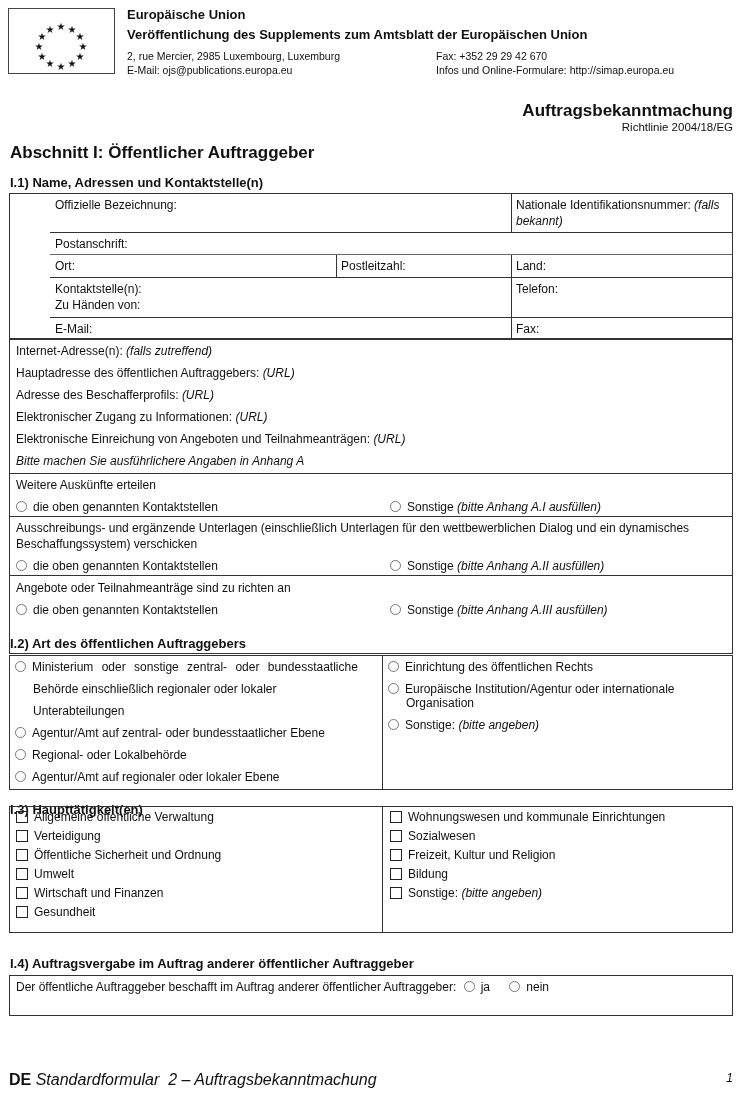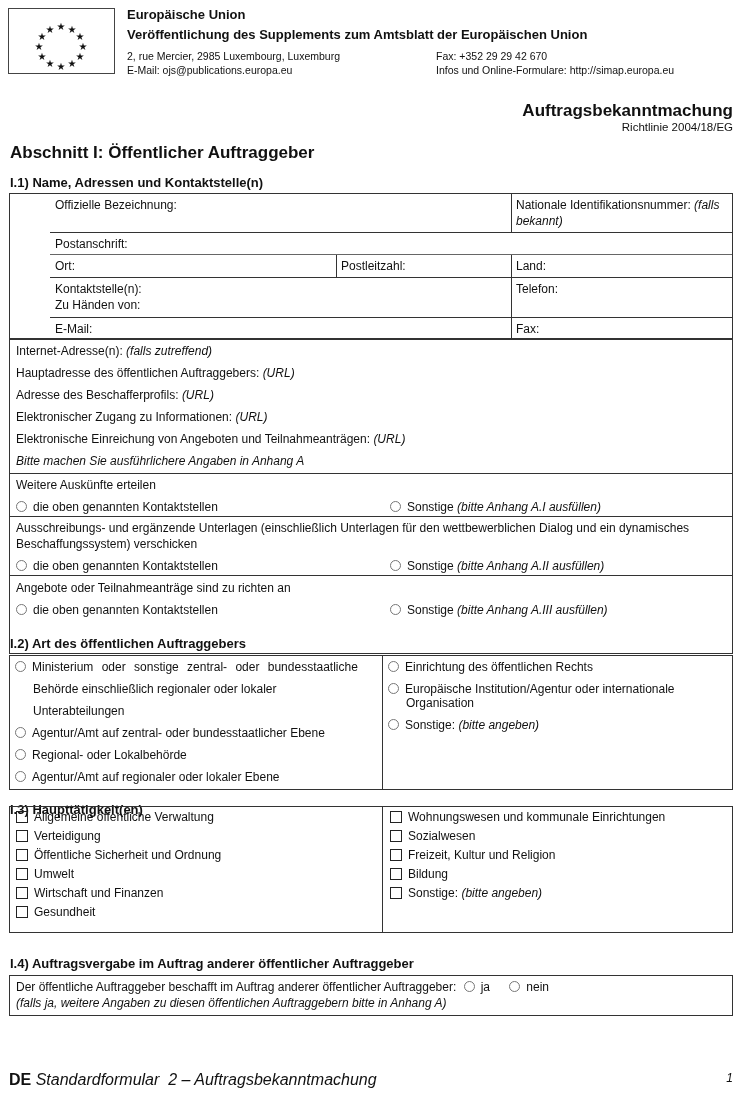--- a/index.html
+++ b/index.html
@@ -149,17 +149,16 @@
   <div class="opt" style="left:380px; top:79px"><span class="check"></span><span>Sonstige:</span> <i>(bitte angeben)</i></div>
 </div>
 
 <div class="abs sub" style="top:956px">I.4) Auftragsvergabe im Auftrag anderer öffentlicher Auftraggeber</div>
 <div class="abs box" style="top:975px; height:41px">
   <div class="opt" style="left:6px; top:4px">
     <span>Der öffentliche Auftraggeber beschafft im Auftrag anderer öffentlicher Auftraggeber:</span>
     <span style="display:inline-block; margin-left:4px"><span class="radio"></span><span>ja</span></span>
     <span style="display:inline-block; margin-left:16px"><span class="radio"></span><span>nein</span></span>
   </div>
-  <div class="opt it" style="left:6px; top:20px">(falls ja, weitere Angaben zu diesen öffentlichen Auftraggebern bitte in Anhang A)</div>
 </div>
 
 <div class="abs footer"><b>DE</b> <i style="white-space:pre">Standardformular  2 – Auftragsbekanntmachung</i></div>
 <div class="abs pagenum">1</div>
 
 </body></html>

